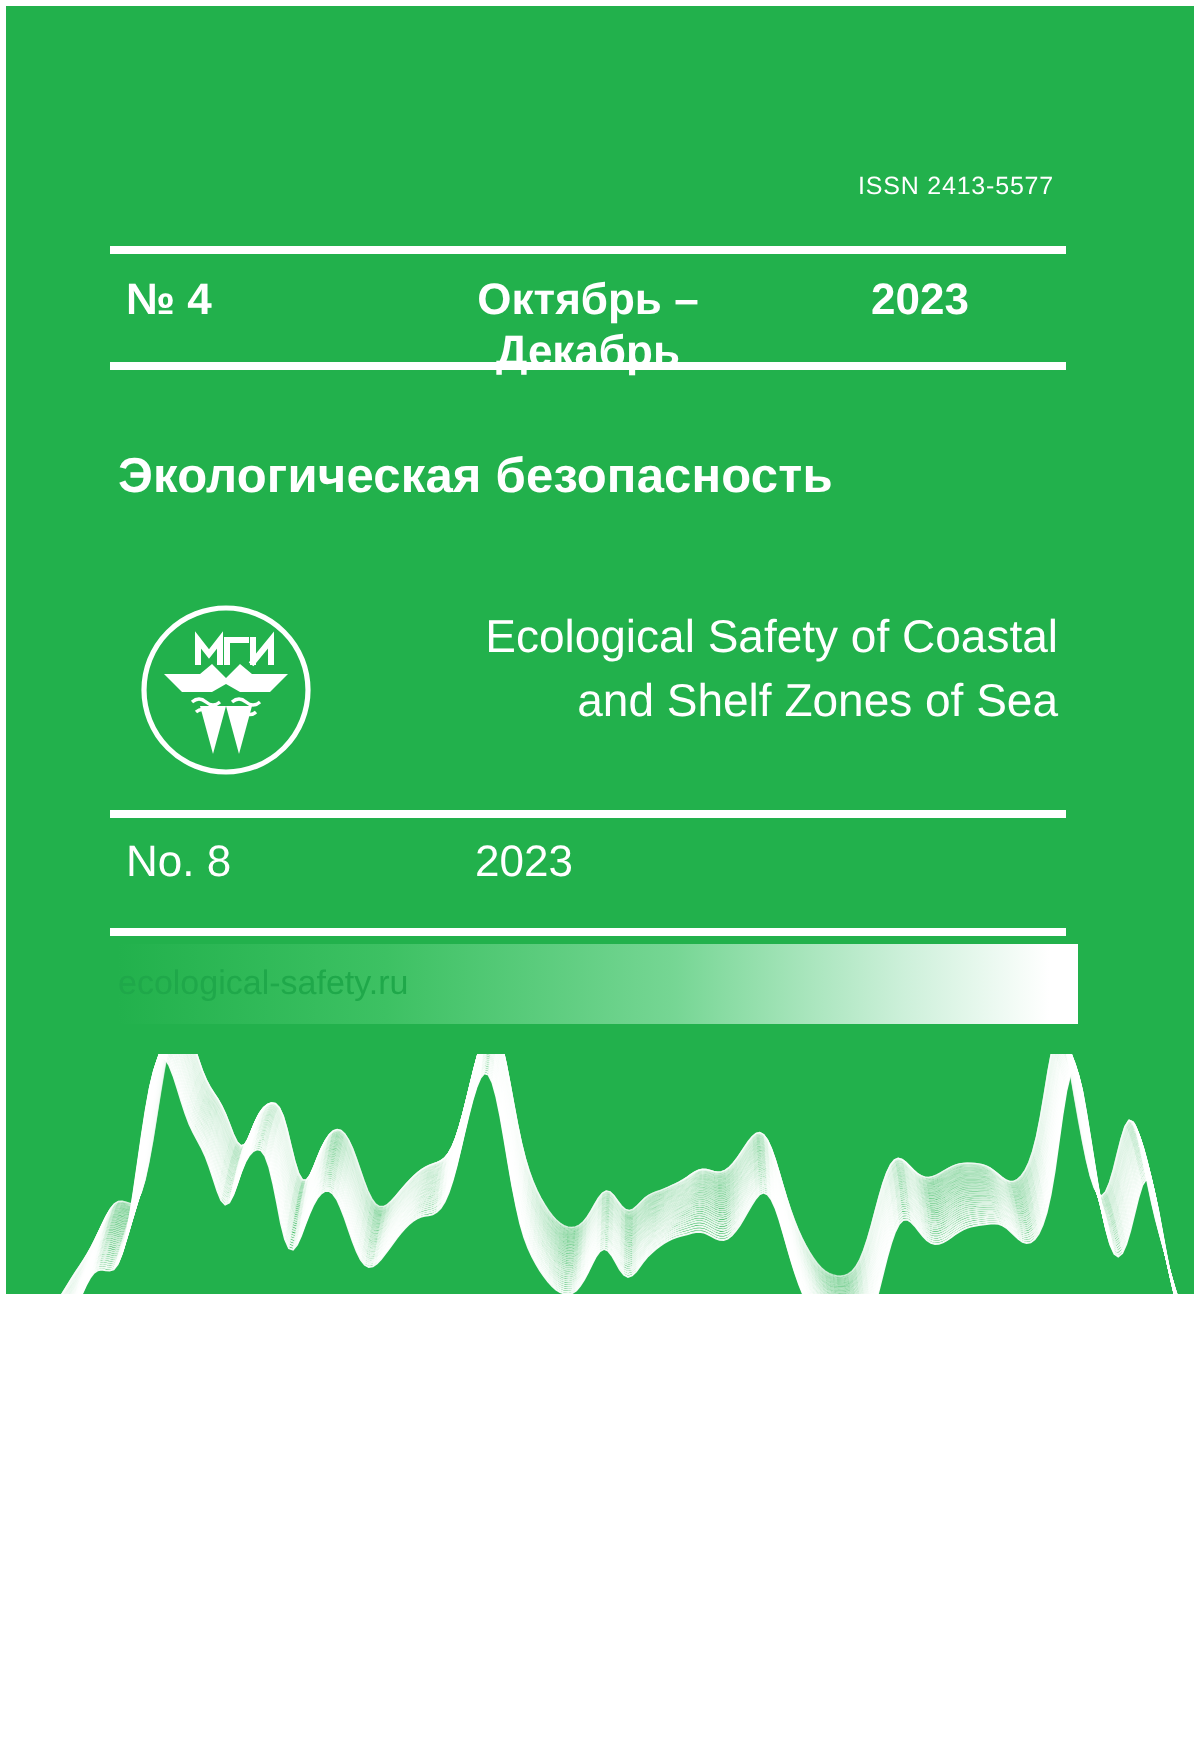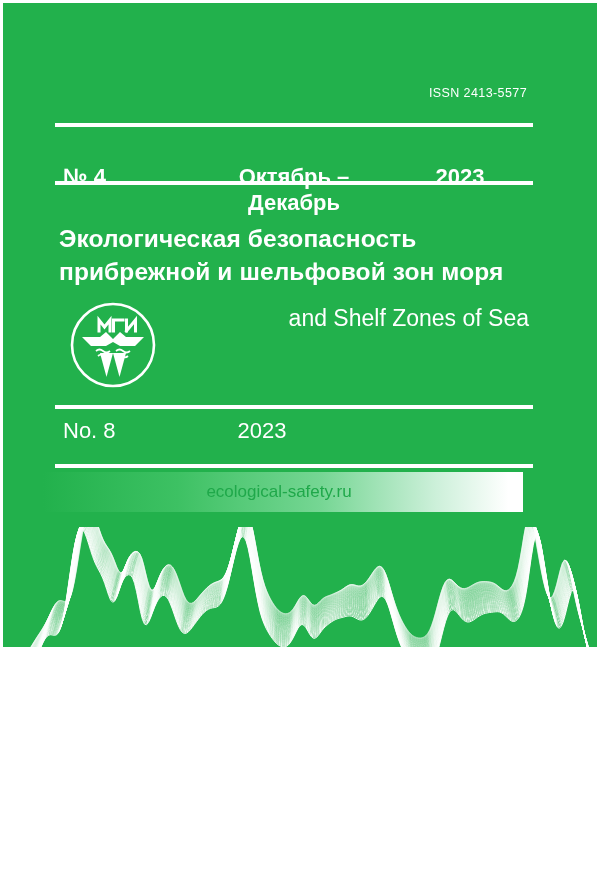--- a/index.html
+++ b/index.html
@@ -63,21 +63,21 @@
     font-weight: bold;
     font-size: 22px;
   }
   .issue-row-en {
     top: 415px;
     height: 38px;
     font-weight: normal;
     font-size: 22px;
   }
   .issue-no    { width: 140px; text-align: left; padding-left: 8px; box-sizing: border-box; }
-  .issue-range { flex: 1; text-align: center; margin-top: 27px; }
+  .issue-range { flex: 1; text-align: center; }
   .issue-year  { width: 140px; text-align: center; padding-right: 6px; box-sizing: border-box; }
 
   
   .title-ru {
     position: absolute;
     top: 219px;
     right: 68px;
     width: 470px;
     text-align: left;
     color: #ffffff;
@@ -104,28 +104,28 @@
     position: absolute;
     left: 66px;
     top: 298px;
     width: 88px;
     height: 88px;
   }
 
   
   .url-bar {
     position: absolute;
-    left: 40px;
+    left: 56px;
     top: 469px;
     width: 480px;
     height: 40px;
     background: linear-gradient(to right, #22b14c 0%, #3dc163 28%, #76d694 58%, #cdf0da 82%, #ffffff 97%, #ffffff 100%);
     display: flex;
     align-items: center;
-    justify-content: center;
+    justify-content: flex-start;
   }
   .url-text {
     padding-right: 8px;
     color: #1fa84a;
     font-size: 17px;
     font-family: "Liberation Sans", sans-serif;
   }
 
   
   .art {
@@ -148,24 +148,24 @@
   <div class="rule rule-2"></div>
 
   <div class="issue-row issue-row-ru">
     <span class="issue-no">№ 4</span>
     <span class="issue-range">Октябрь – Декабрь</span>
     <span class="issue-year">2023</span>
   </div>
 
   <div class="title-ru">
     <span class="title-line">Экологическая безопасность</span>
-    <span class="title-line">прибрежной и шельфовой зон моря</span>
   </div>
 
   <div class="title-en">
+    <span class="title-line">Ecological Safety of Coastal</span>
     <span class="title-line">and Shelf Zones of Sea</span>
   </div>
 
   <div class="logo">
     <svg viewBox="0 0 88 88" xmlns="http://www.w3.org/2000/svg" aria-hidden="true">
       <circle cx="44" cy="44" r="41" fill="none" stroke="#ffffff" stroke-width="2.6"></circle>
 
       <g fill="none" stroke="#ffffff" stroke-width="3" stroke-linecap="square">
         <path d="M30 30 L30 19 L35.5 26 L41 19 L41 30"></path>
         <path d="M44.5 30 L44.5 19 L54 19"></path>

